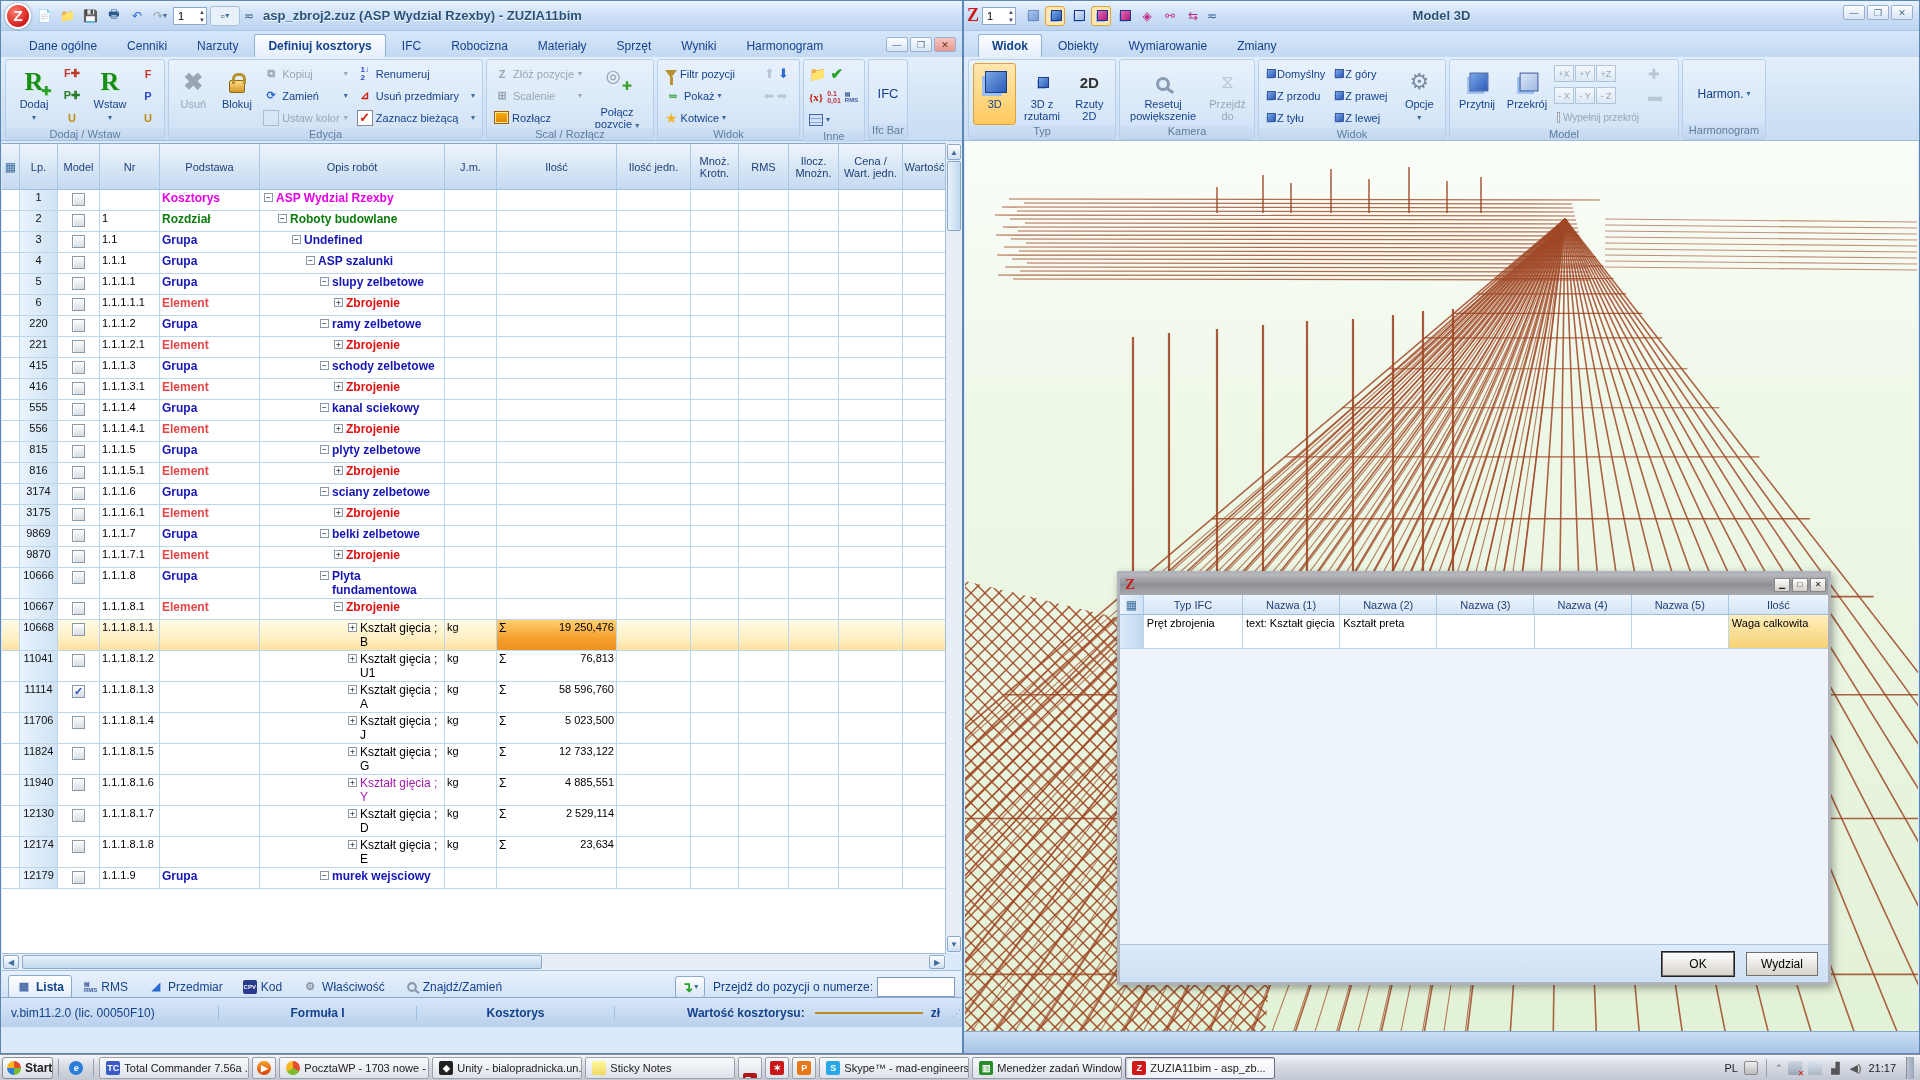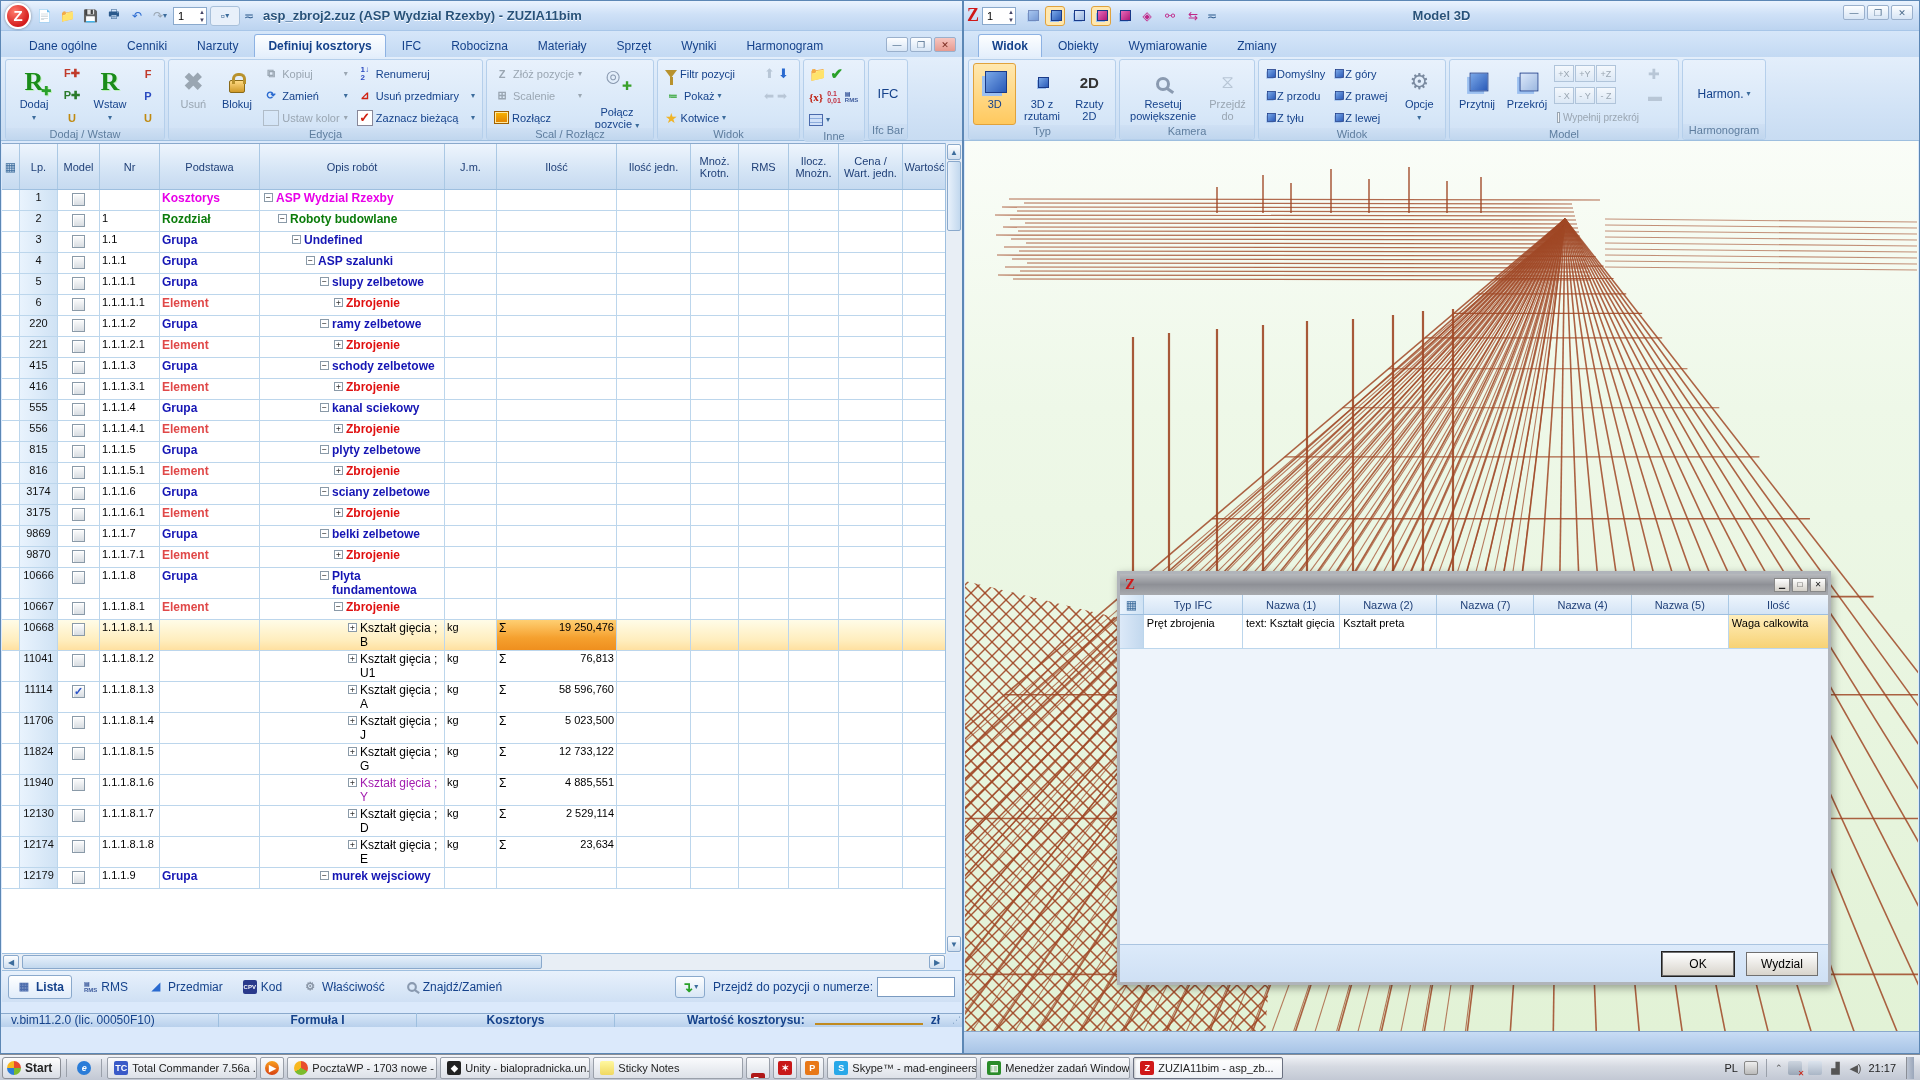--- a/index.html
+++ b/index.html
@@ -150,23 +150,23 @@
     background:linear-gradient(#e8f1fc,#cfe0f4); border-top:1px solid #9ebfdf;
     display:flex; align-items:center; padding:0 6px; gap:4px; }
   .tbbtn { height:24px; display:flex; align-items:center; gap:4px; padding:0 7px; font-size:12px;
     color:#15428b; border:1px solid transparent; border-radius:3px; white-space:nowrap; }
   .tbbtn.active { background:linear-gradient(#fff,#e0ecfa); border-color:#8aa9cc; font-weight:bold; }
   .goto-label { font-size:12px; color:#15428b; margin-left:4px; }
   .goto-input { width:78px; height:20px; background:#fff; border:1px solid #7a9ac0; }
   .greenbtn { width:30px; height:22px; border:1px solid #8aa9cc; border-radius:3px;
     background:linear-gradient(#fdfeff,#d8e6f5); display:flex; align-items:center; justify-content:center; gap:1px;}
   .green-arrow { color:#2aa12a; font-size:14px; font-weight:bold; }
-  .statusbar { position:absolute; left:0; right:0; bottom:26px; height:14px;
+  .statusbar { position:absolute; left:0; right:0; bottom:26px; height:30px;
     background:linear-gradient(#d8e7f8,#b8d0ec); border-top:1px solid #8aa9cc;
-    display:flex; align-items:flex-end; font-size:12px; color:#15428b; }
+    display:flex; align-items:center; font-size:12px; color:#15428b; }
   .sseg { border-right:1px solid #9ebfdf; display:flex; align-items:center; padding:0 10px; }
   .sseg.bold { font-weight:bold; justify-content:center; }
   .orange-field { width:108px; margin:2px 0; background:linear-gradient(#ffd782,#f7b93e);
     border:1px solid #c08a20; }
   .grip { width:14px; display:flex; align-items:flex-end; justify-content:flex-end; padding:2px;
     color:#7a9ac0; font-size:9px; letter-spacing:-1px;}
 
   
   .viewport { position:absolute; left:1px; right:1px; top:140px; bottom:22px;
     background:linear-gradient(#fafdf8 0%, #eef8e8 30%, #e2f2d6 100%); overflow:hidden; }
@@ -196,21 +196,21 @@
     background:linear-gradient(#dcea fa,#cfe0f4); background:linear-gradient(#dceafa,#cfe0f4);
     border-top:1px solid #aac4e0; display:flex; align-items:center; justify-content:flex-end; gap:12px; padding:0 10px;}
   .classic-btn { width:72px; height:24px; background:linear-gradient(#fefefe,#d8d4cc); border:1px solid #707070;
     font-size:12px; color:#000; display:flex; align-items:center; justify-content:center; }
   .classic-btn.default { box-shadow:0 0 0 1px #222; }
 
   
   .taskbar { position:absolute; left:0; bottom:0; width:1920px; height:26px;
     background:linear-gradient(#f2f4f8,#d6dae2 45%,#c2c8d4); border-top:1px solid #8a8e96;
     display:flex; align-items:center; padding:0 2px; gap:3px; }
-  .startbtn { height:22px; display:flex; align-items:center; gap:4px; padding:0 8px 0 4px;
+  .startbtn { height:22px; display:flex; align-items:center; gap:4px; padding:0 0 0 4px;
     background:linear-gradient(#fefefe,#d8dce4); border:1px solid #8a8e96; border-radius:3px;
     font:bold 12px "Liberation Sans",sans-serif; color:#222; }
   .winflag { width:14px; height:14px; border-radius:50%;
     background:conic-gradient(#e84c2c 0 25%, #7cbb2c 25% 50%, #2c7cd8 50% 75%, #f8b820 75% 100%); }
   .tsep { width:1px; height:18px; background:#9aa0aa; margin:0 2px; }
   .taskbtn { height:22px; display:flex; align-items:center; gap:4px; padding:0 6px;
     background:linear-gradient(#fafbfd,#dde1e8); border:1px solid #9aa0aa; border-radius:2px;
     font-size:11px; color:#222; white-space:nowrap; overflow:hidden; }
   .taskbtn.active { background:linear-gradient(#fff,#eef1f6); border-color:#6a7080; box-shadow:inset 1px 1px 2px rgba(0,0,0,.2); }
   .taskbtn.iconic { width:24px; justify-content:center; padding:0; }
@@ -1731,21 +1731,21 @@
         <div class="dlg-btn">✕</div>
       </div>
     </div>
     <div class="dlg-grid">
       <div class="dgh dcol-ic">
           <span class="hdr-ic">▦</span>
         </div>
       <div class="dgh dcol-w">Typ IFC</div>
       <div class="dgh dcol">Nazwa (1)</div>
       <div class="dgh dcol">Nazwa (2)</div>
-      <div class="dgh dcol">Nazwa (7)</div>
+      <div class="dgh dcol">Nazwa (3)</div>
       <div class="dgh dcol">Nazwa (4)</div>
       <div class="dgh dcol">Nazwa (5)</div>
       <div class="dgh dcol-w" style="border-right:none;">Ilość</div>
     </div>
     <div class="dlg-row">
       <div class="dc dcol-ic" style="background:linear-gradient(90deg,#dce9f8,#c2d8ee);"></div>
       <div class="dc dcol-w">Pręt zbrojenia</div>
       <div class="dc dcol">text: Kształt gięcia</div>
       <div class="dc dcol">Kształt preta</div>
       <div class="dc dcol"></div>

